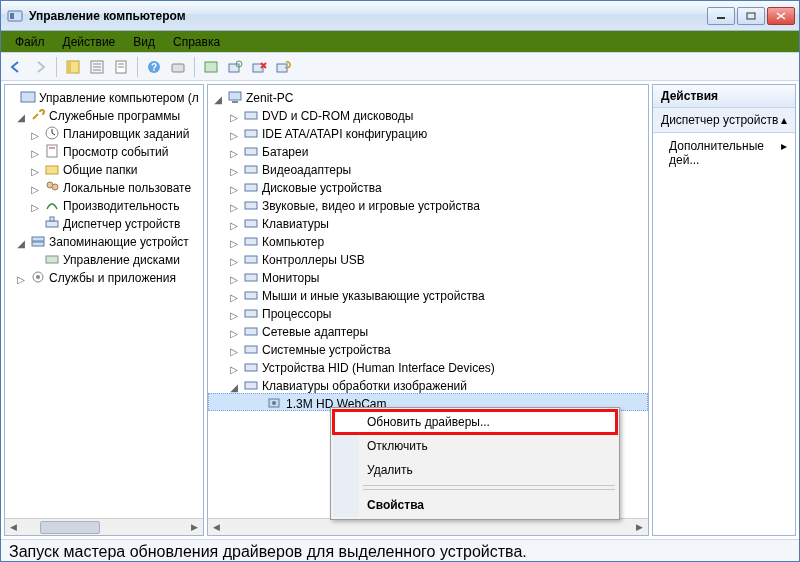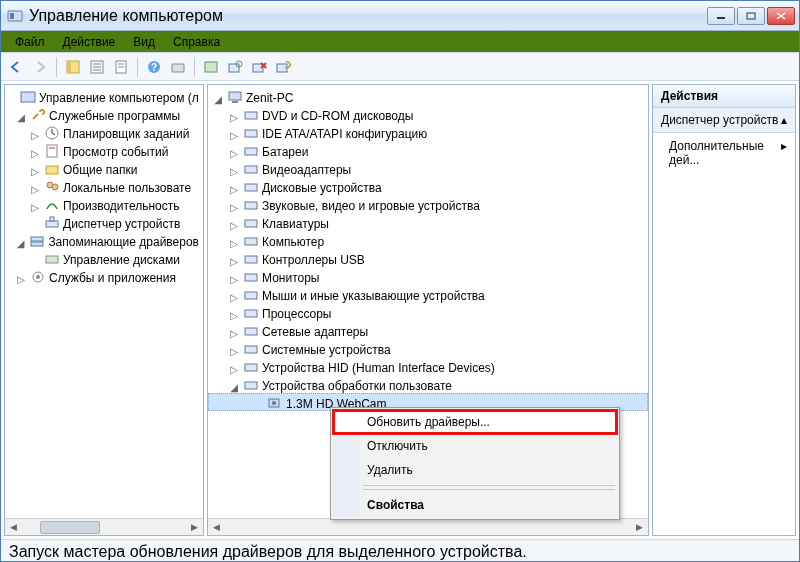--- a/index.html
+++ b/index.html
@@ -9,21 +9,21 @@
     border: 1px solid #4f7bb5;
     display: flex; flex-direction: column;
     background: #fff;
   }
   .titlebar {
     height: 30px;
     background: linear-gradient(to bottom, #f7fbff 0%, #dbe8f7 45%, #cddff2 46%, #dbe8f7 100%);
     display: flex; align-items: center; padding: 0 4px 0 6px;
     border-bottom: 1px solid #9db6d6;
   }
-  .titlebar .title-text { font-size: 16px; color: #000; flex: 1; }
+  .titlebar .title-text { font-size: 12px; color: #000; flex: 1; font-weight: bold; }
   .win-btns { display: flex; gap: 2px; }
   .win-btn {
     width: 28px; height: 18px; border: 1px solid #7a95b8; border-radius: 2px;
     background: linear-gradient(to bottom, #eef5fd, #cfe0f4);
     display: flex; align-items: center; justify-content: center; font-size: 10px;
   }
   .win-btn.close { background: linear-gradient(to bottom, #f6a4a1, #d94b3f); color: #fff; border-color: #a23c33; }
   .win-icon { width: 16px; height: 16px; margin-right: 6px; display:inline-block; }
 
   .menubar {
@@ -281,21 +281,21 @@
             <span class="lbl">Диспетчер устройств</span>
           </div>
         <div class="node" style="padding-left:10px">
             <span class="exp">◢</span>
             <span class="ico">
               <svg width="16" height="16">
                 <rect x="2" y="4" width="12" height="4" fill="#cfe0f4" stroke="#5a7aa8"></rect>
                 <rect x="2" y="9" width="12" height="4" fill="#cfe0f4" stroke="#5a7aa8"></rect>
               </svg>
             </span>
-            <span class="lbl">Запоминающие драйверов</span>
+            <span class="lbl">Запоминающие устройст</span>
           </div>
         <div class="node" style="padding-left:24px">
             <span class="exp"></span>
             <span class="ico">
               <svg width="16" height="16">
                 <rect x="2" y="5" width="12" height="7" fill="#d8e4d8" stroke="#7a9a7a"></rect>
               </svg>
             </span>
             <span class="lbl">Управление дисками</span>
           </div>
@@ -465,21 +465,21 @@
             </span>
             <span class="lbl">Устройства HID (Human Interface Devices)</span>
           </div>
           <div class="node" style="padding-left: 20px;">
             <span class="exp">◢</span>
             <span class="ico">
               <svg width="16" height="16">
                 <rect x="2" y="5" width="12" height="7" fill="#e0e8f4" stroke="#5a7aa8"></rect>
               </svg>
             </span>
-            <span class="lbl">Устройства обработки пользовате</span>
+            <span class="lbl">Клавиатуры обработки изображений</span>
           </div>
           <div class="node selected" style="padding-left: 44px;">
             <span class="exp"></span>
             <span class="ico">
               <svg width="16" height="16">
                 <rect x="2" y="4" width="10" height="8" fill="#d0d8e4" stroke="#5a7aa8"></rect>
                 <circle cx="7" cy="8" r="2" fill="#5a7aa8"></circle>
               </svg>
             </span>
             <span class="lbl">1.3M HD WebCam</span>

